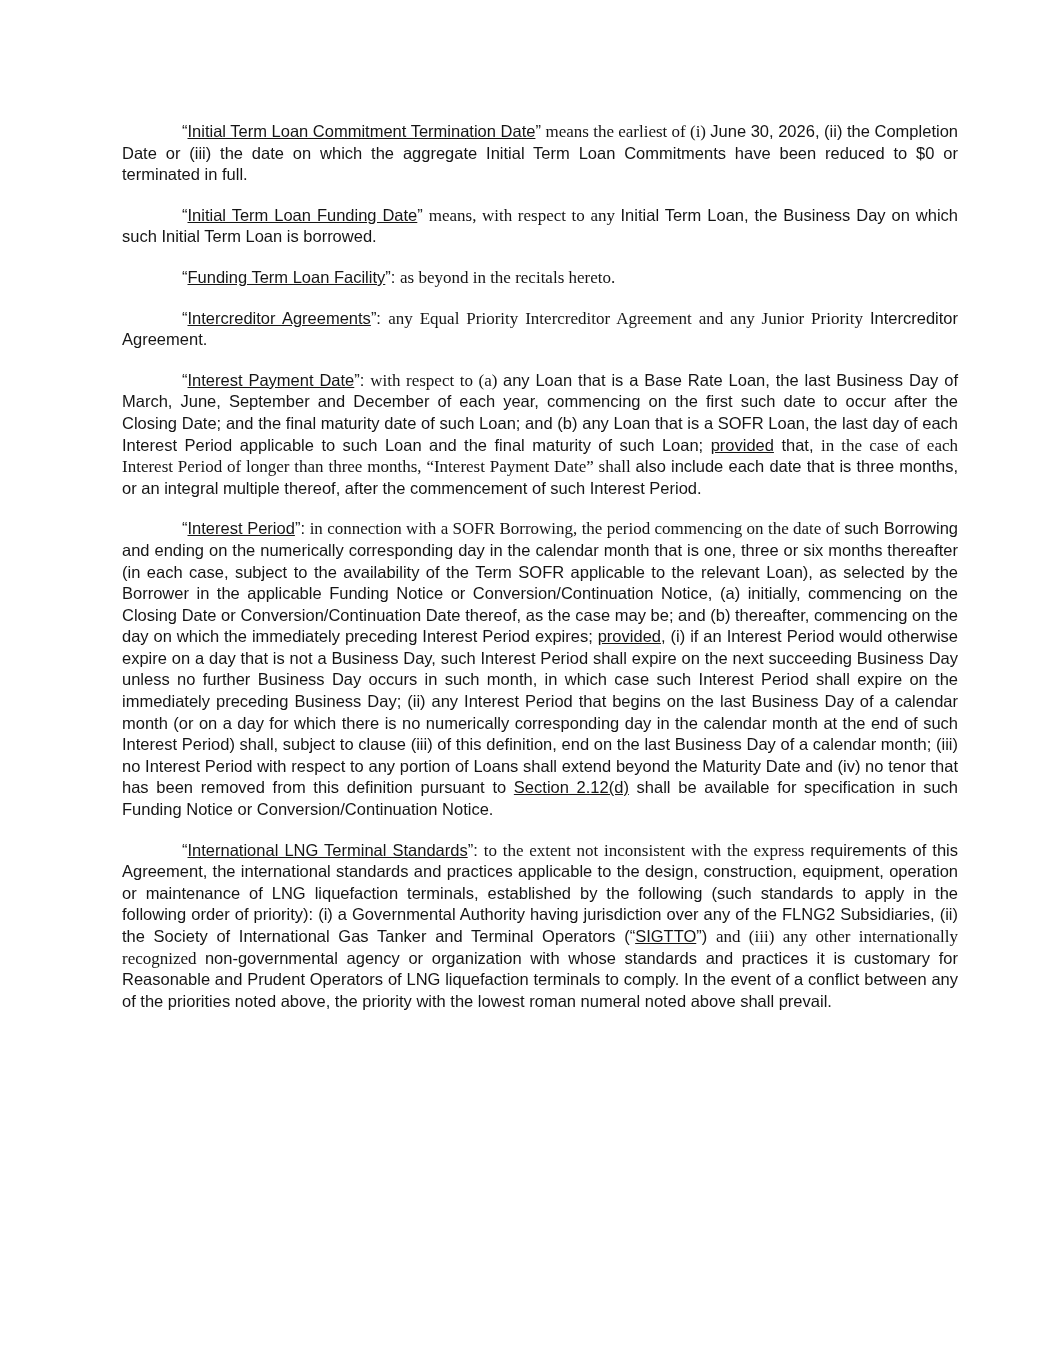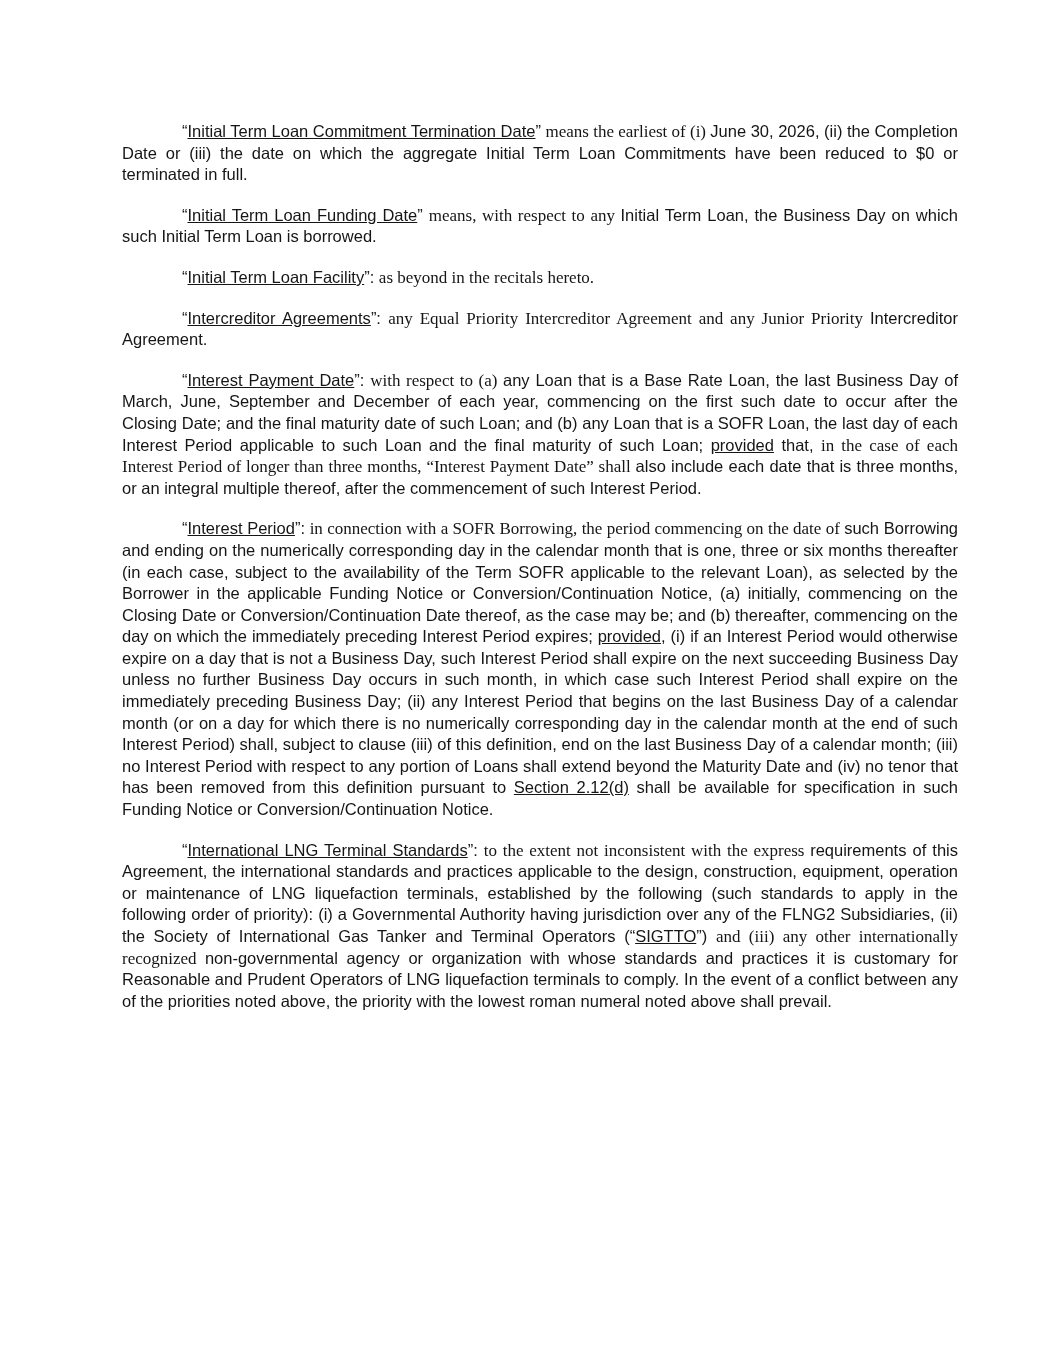--- a/index.html
+++ b/index.html
@@ -51,21 +51,21 @@
     color: #151515;
   }
 </style>
 </head>
 <body>
 
 <div class="page">
   <div class="content">
       <p class="para"><span>“</span><span class="u">Initial Term Loan Commitment Termination Date</span><span>” </span><span class="serif">means the earliest of (i) </span><span>June 30, 2026, (ii) the Completion Date or (iii) the date on which the aggregate Initial Term Loan Commitments have been reduced to $0 or terminated in full.</span></p>
       <p class="para"><span>“</span><span class="u">Initial Term Loan Funding Date</span><span>” </span><span class="serif">means, with respect to any </span><span>Initial Term Loan, the Business Day on which such Initial Term Loan is borrowed.</span></p>
-      <p class="para"><span>“</span><span class="u">Initial Term Loan Facility</span><span>”: </span><span class="serif">as beyond in the recitals hereto.</span></p>
+      <p class="para"><span>“</span><span class="u">Funding Term Loan Facility</span><span>”: </span><span class="serif">as beyond in the recitals hereto.</span></p>
       <p class="para"><span>“</span><span class="u">Intercreditor Agreements</span><span>”: </span><span class="serif">any Equal Priority Intercreditor Agreement and any Junior Priority </span><span>Intercreditor Agreement.</span></p>
       <p class="para"><span>“</span><span class="u">Interest Payment Date</span><span>”:  </span><span class="serif">with respect to (a) </span><span>any Loan that is a Base Rate Loan, the last Business Day of March, June, September and December of each year, commencing on the first such date to occur after the Closing Date; and the final maturity date of such Loan; and (b) any Loan that is a SOFR Loan, the last day of each Interest Period applicable to such Loan and the final maturity of such Loan; </span><span class="u">provided</span><span> that, </span><span class="serif">in the case of each Interest Period of longer than three months, “Interest Payment Date” shall </span><span>also include each date that is three months, or an integral multiple thereof, after the commencement of such Interest Period.</span></p>
       <p class="para"><span>“</span><span class="u">Interest Period</span><span>”:  </span><span class="serif">in connection with a SOFR Borrowing, the period commencing on the date of </span><span>such Borrowing and ending on the numerically corresponding day in the calendar month that is one, three or six months thereafter (in each case, subject to the availability of the Term SOFR applicable to the relevant Loan), as selected by the Borrower in the applicable Funding Notice or Conversion/Continuation Notice, (a) initially, commencing on the Closing Date or Conversion/Continuation Date thereof, as the case may be; and (b) thereafter, commencing on the day on which the immediately preceding Interest Period expires; </span><span class="u">provided</span><span>, (i) if an Interest Period would otherwise expire on a day that is not a Business Day, such Interest Period shall expire on the next succeeding Business Day unless no further Business Day occurs in such month, in which case such Interest Period shall expire on the immediately preceding Business Day; (ii) any Interest Period that begins on the last Business Day of a calendar month (or on a day for which there is no numerically corresponding day in the calendar month at the end of such Interest Period) shall, subject to clause (iii) of this definition, end on the last Business Day of a calendar month; (iii) no Interest Period with respect to any portion of Loans shall extend beyond the Maturity Date and (iv) no tenor that has been removed from this definition pursuant to </span><span class="u">Section 2.12(d)</span><span> shall be available for specification in such Funding Notice or Conversion/Continuation Notice.</span></p>
       <p class="para"><span>“</span><span class="u">International LNG Terminal Standards</span><span>”: </span><span class="serif">to the extent not inconsistent with the express </span><span>requirements of this Agreement, the international standards and practices applicable to the design, construction, equipment, operation or maintenance of LNG liquefaction terminals, established by the following (such standards to apply in the following order of priority): (i) a Governmental Authority having jurisdiction over any of the FLNG2 Subsidiaries, (ii) the Society of International Gas Tanker and Terminal Operators (“</span><span class="u">SIGTTO</span><span>”) </span><span class="serif">and (iii) any other internationally recognized </span><span>non-governmental agency or organization with whose standards and practices it is customary for Reasonable and Prudent Operators of LNG liquefaction terminals to comply. In the event of a conflict between any of the priorities noted above, the priority with the lowest roman numeral noted above shall prevail.</span></p>
     </div>
   <div class="page-number">42</div>
   <div class="footer-left">897275.26-LACSR02A - MSW</div>
 </div>
 
 </body></html>

